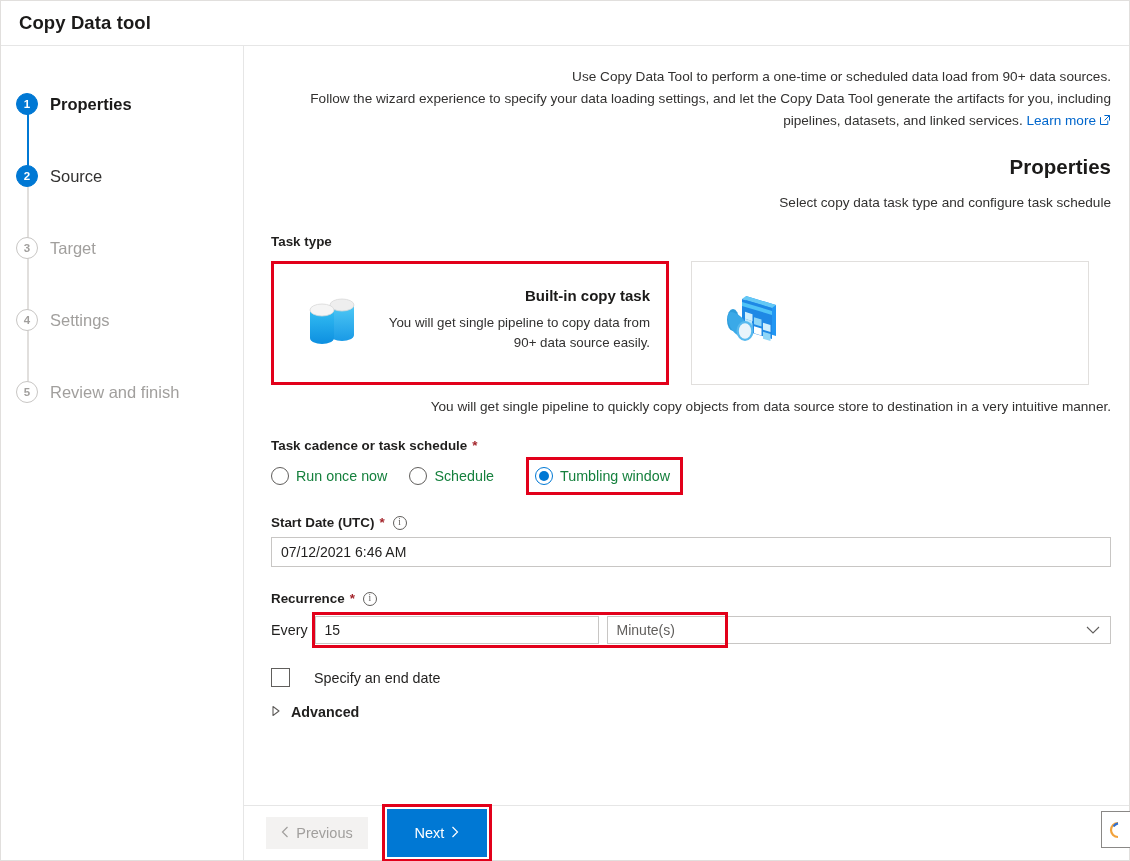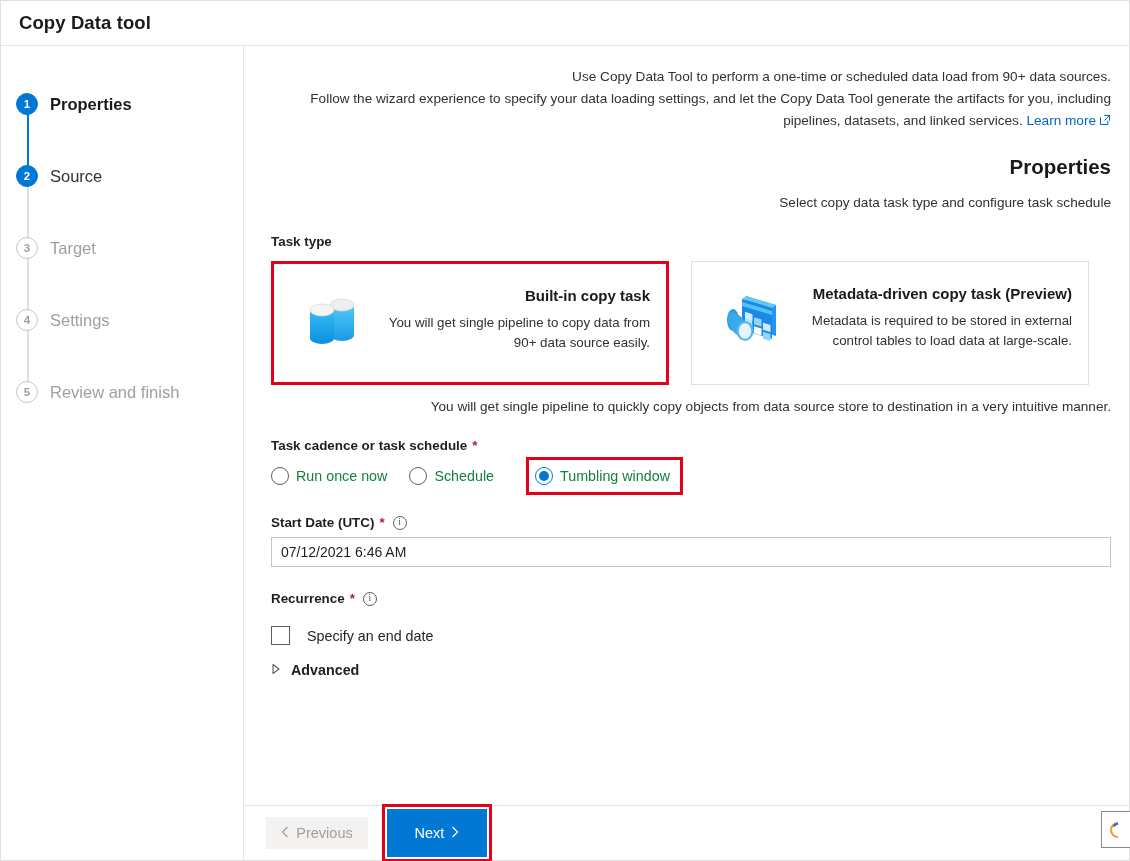--- a/index.html
+++ b/index.html
@@ -347,21 +347,21 @@
     margin-top: 20px;
     cursor: pointer;
   }
   .checkbox {
     width: 19px; height: 19px;
     border: 1px solid #605e5c;
     background: #ffffff;
     flex: 0 0 19px;
   }
   .check-row .clabel {
-    margin-left: 17px;
+    margin-left: 24px;
     font-size: 14.3px;
     color: #201f1e;
   }
 
   .advanced-row {
     display: flex;
     align-items: center;
     margin-top: 16px;
     cursor: pointer;
   }
@@ -545,24 +545,20 @@
                     <rect x="38" y="28.6" width="7.5" height="7" fill="#ffffff"></rect>
                     <rect x="47" y="31.3" width="7.5" height="7" fill="#8fd6f8"></rect>
                   </g>
 
                   <ellipse cx="17" cy="34" rx="6" ry="11" fill="#2d9cdb"></ellipse>
                   <path d="M17 23 L34 39 L34 55 L17 45 Z" fill="#2d9cdb" opacity="0"></path>
                   <path d="M14 26 C22 26 30 34 32 42 C33 48 28 52 23 50 C16 47 11 37 12 30 Z" fill="#3aa9e8"></path>
                   <ellipse cx="29" cy="45" rx="8.5" ry="10" fill="#57b9ee"></ellipse>
                   <ellipse cx="29" cy="45" rx="6.2" ry="7.8" fill="#e8f4fb"></ellipse>
                 </svg>
-              </div>
-              <div class="ctext">
-                <div class="ctitle">Metadata-driven copy task (Preview)</div>
-                <div class="cdesc">Metadata is required to be stored in external control tables to load data at large-scale.</div>
               </div>
             </div>
           </div>
 
         </div>
 
         <div class="note">You will get single pipeline to quickly copy objects from data source store to destination in a very intuitive manner.</div>
 
         <div class="field-label">
           <span>Task cadence or task schedule</span>
@@ -594,20 +590,38 @@
         <div class="text-input">
           <span>07/12/2021 6:46 AM</span>
         </div>
 
         <div class="field-label">
           <span>Recurrence</span>
           <span class="req">*</span>
           <span class="info-i">i</span>
         </div>
 
+        <div class="recur-row">
+          <span class="every-label">Every</span>
+          <div class="recur-hl">
+            <div class="recur-num">
+              <span>15</span>
+            </div>
+            <div class="recur-unit">
+              <span>Minute(s)</span>
+            </div>
+          </div>
+          <div class="recur-tail">
+            <span>
+              <svg width="14" height="9" viewBox="0 0 14 9">
+                  <path d="M1 1 L7 7 L13 1" fill="none" stroke="#605e5c" stroke-width="1.1"></path>
+                </svg>
+            </span>
+          </div>
+        </div>
 
         <div class="check-row">
           <span class="checkbox"></span>
           <span class="clabel">Specify an end date</span>
         </div>
 
         <div class="advanced-row">
           <span>
             <svg width="10" height="12" viewBox="0 0 10 12">
                 <path d="M2 1.5 L8 6 L2 10.5 Z" fill="none" stroke="#605e5c" stroke-width="1.1" stroke-linejoin="round"></path>

